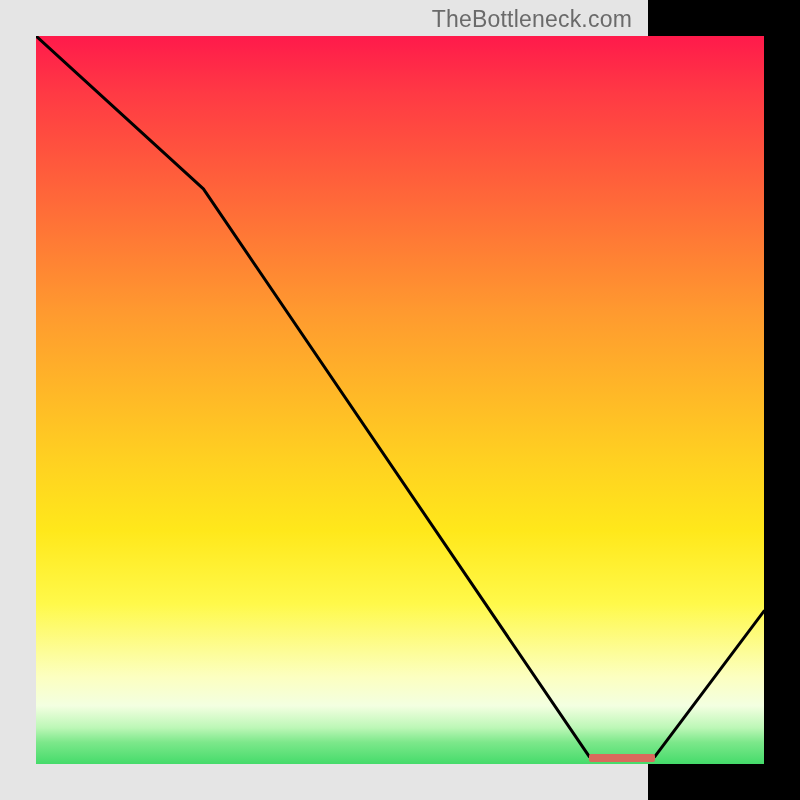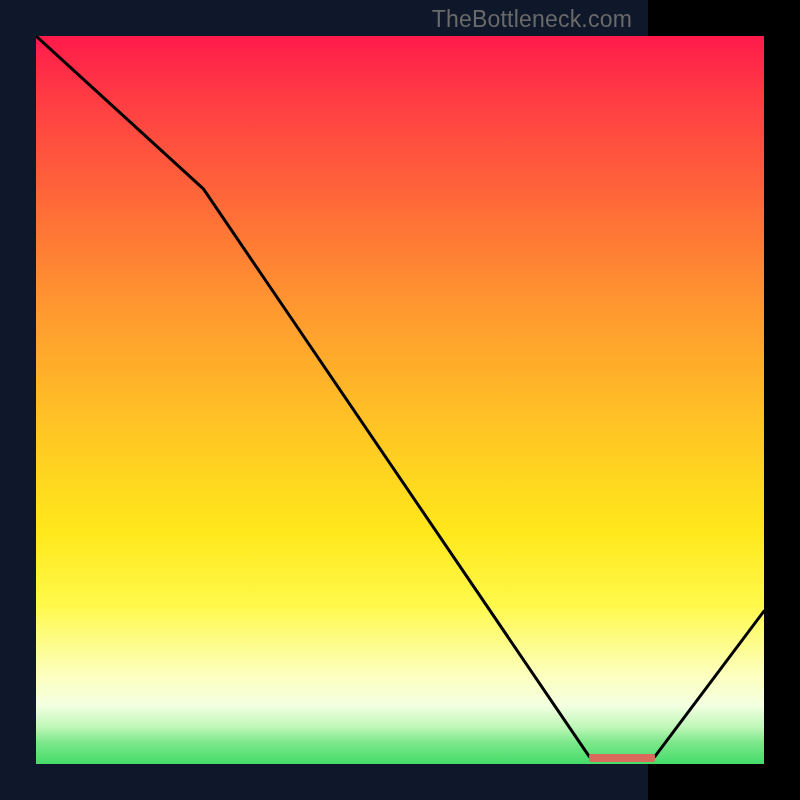--- a/index.html
+++ b/index.html
@@ -8,21 +8,21 @@
     background: #000;
     width: 800px;
     height: 800px;
     overflow: hidden;
     font-family: Arial, sans-serif;
   }
   .container {
     position: relative;
     width: 648px;
     height: 800px;
-    background: #0f172a;
+    background: #e5e5e5;
   }
   .attribution {
     position: absolute;
     top: 6px;
     right: 16px;
     color: #6a6a6a;
     font-size: 23px;
     font-weight: normal;
     letter-spacing: 0.2px;
   }

